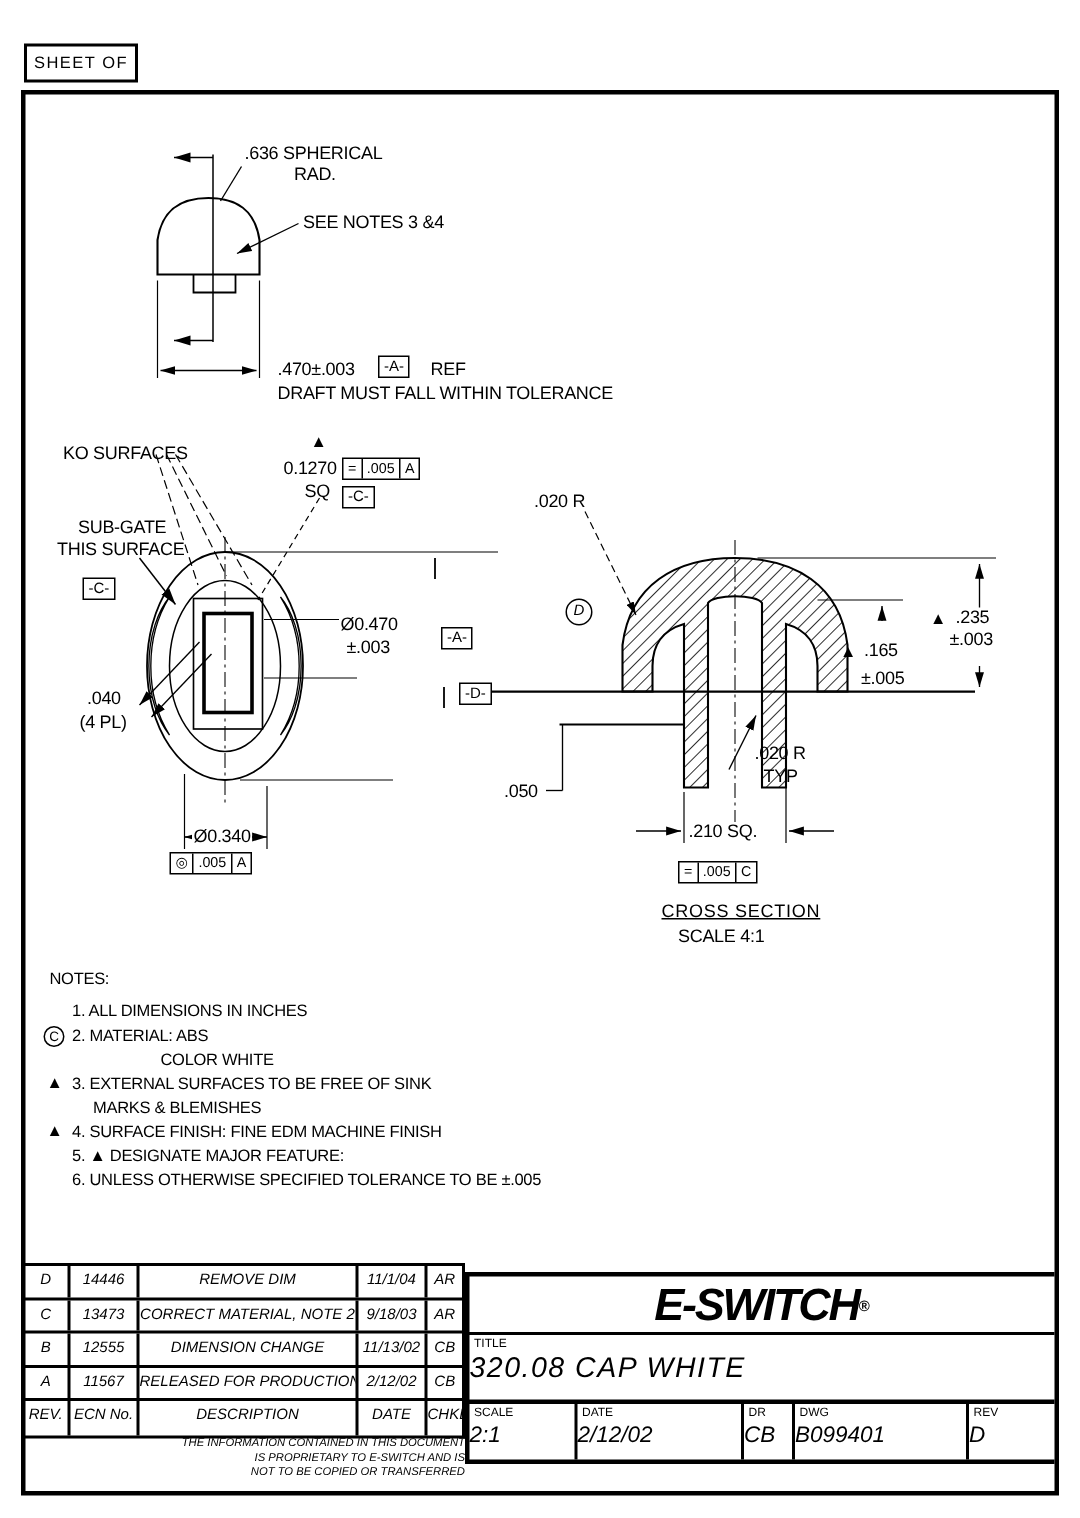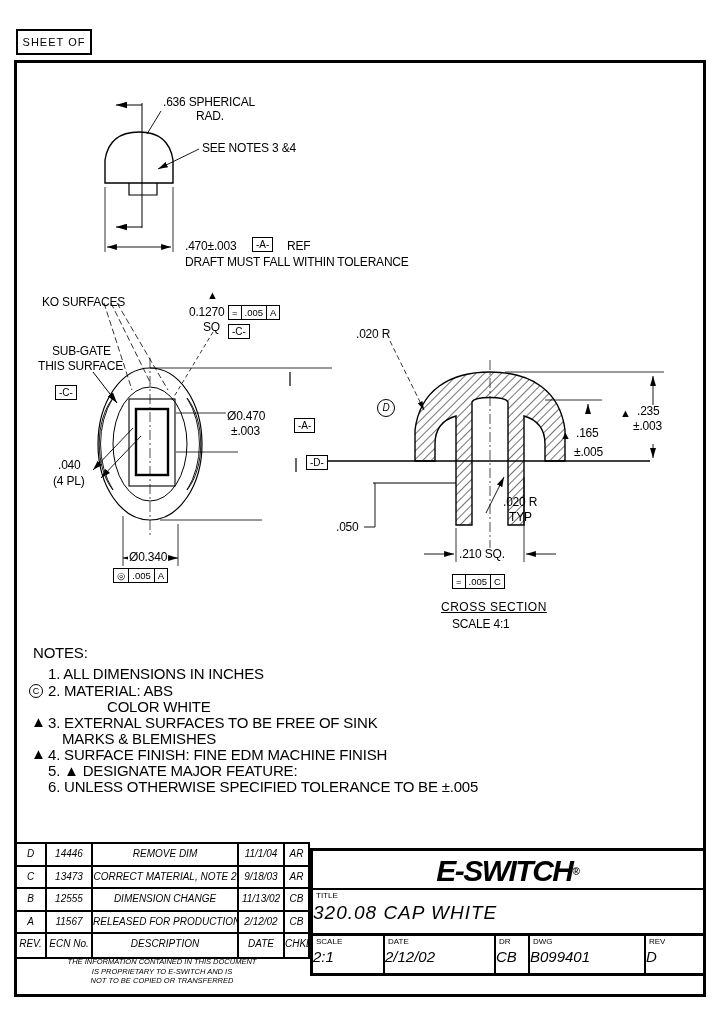--- a/index.html
+++ b/index.html
@@ -15,37 +15,37 @@
   .notecirc{position:absolute;border:1px solid #000;border-radius:50%;width:12px;height:12px;font-size:9px;line-height:12px;text-align:center}
   .frame{position:absolute;left:14px;top:60px;width:692px;height:937px;border:3px solid #000;box-sizing:border-box}
   .sheetof{position:absolute;left:16px;top:29px;width:76px;height:26px;border:2px solid #000;box-sizing:border-box;font-size:11px;line-height:22px;text-align:center;letter-spacing:1px}
   
   .revtbl{position:absolute;left:14px;top:842px;width:296px;border:2.5px solid #000;box-sizing:border-box;font-style:italic}
   .revrow{display:flex;height:22.5px;border-bottom:2px solid #000;box-sizing:border-box}
   .revrow:last-child{border-bottom:none}
   .revrow>div{border-right:2px solid #000;box-sizing:border-box;font-size:10px;line-height:20px;text-align:center;overflow:hidden;white-space:nowrap}
   .revrow>div:last-child{border-right:none}
   .c-rev{width:31px}.c-ecn{width:46px}.c-desc{width:146px}.c-date{width:46px}.c-chkd{flex:1}
-  .proptxt{position:absolute;left:14px;top:957px;width:296px;text-align:center;font-size:7.5px;line-height:9.5px;font-style:italic}
+  .proptxt{position:absolute;left:14px;top:957px;width:296px;text-align:right;font-size:7.5px;line-height:9.5px;font-style:italic}
   
   .band{position:absolute;left:310px;width:393px;box-sizing:border-box;border-left:3px solid #000}
   .logoband{top:848px;height:42px;border-top:3px solid #000;border-bottom:2.5px solid #000;text-align:center}
   .logotxt{font-size:30px;font-weight:700;font-style:italic;letter-spacing:-1.5px;line-height:40px}
   .logoreg{font-size:10px;vertical-align:super;font-weight:700}
   .titleband{top:890px;height:46px;border-bottom:3px solid #000}
   .titlelabel{position:absolute;left:3px;top:1px;font-size:8px}
   .titletxt{position:absolute;left:0;right:0;top:12px;text-align:left;font-size:19px;font-style:italic;letter-spacing:1px}
   .cellband{top:936px;height:40px;border-bottom:3px solid #000;display:flex}
   .cellband>div{position:relative;border-right:2.5px solid #000;box-sizing:border-box}
   .cellband>div:last-child{border-right:none}
   .cl{position:absolute;left:3px;top:1px;font-size:8px}
   .cv{position:absolute;left:0;right:0;top:12px;text-align:left;font-size:15px;font-style:italic}
   .w-scale{width:72px}.w-date{width:111px}.w-dr{width:34px}.w-dwg{width:116px}.w-rev{flex:1}
   svg{position:absolute;left:0;top:0;pointer-events:none}
-  .noteln{position:absolute;font-size:15px;line-height:12px;letter-spacing:-0.2px;white-space:nowrap}
+  .noteln{position:absolute;font-size:11px;line-height:12px;letter-spacing:-0.2px;white-space:nowrap}
 </style>
 </head>
 <body>
 
 <div class="sheetof">SHEET OF</div>
 <div class="frame"></div>
 
 <svg width="720" height="1012" viewBox="0 0 720 1012">
   <defs>
     <marker id="ah" viewBox="0 0 10 6" refX="10" refY="3" markerWidth="11" markerHeight="7" orient="auto-start-reverse">

